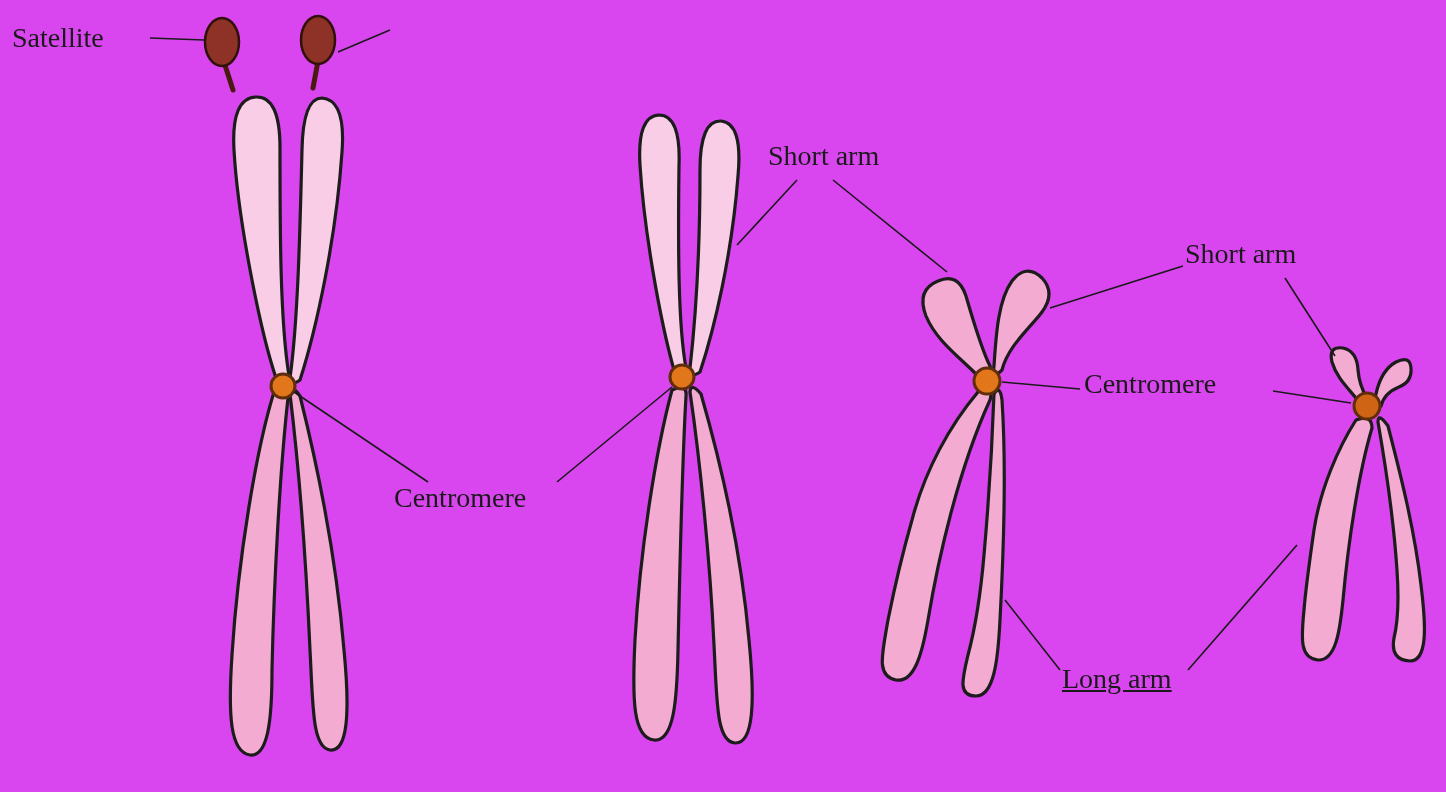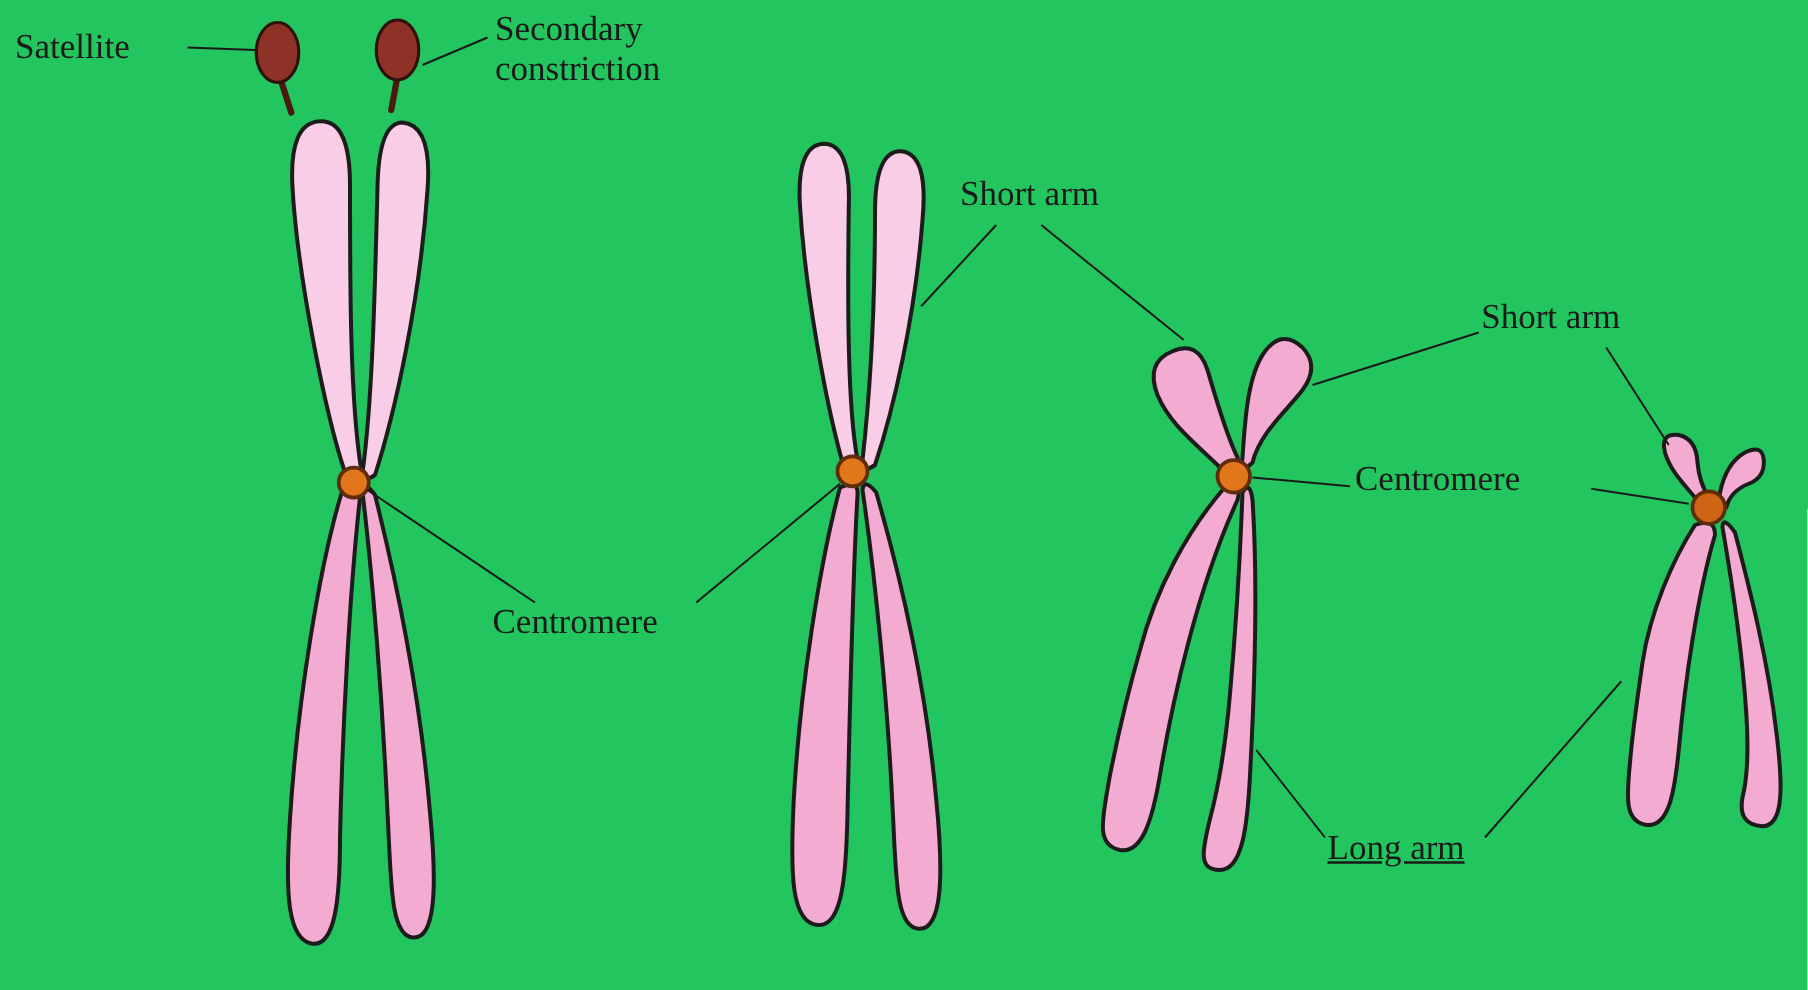--- a/index.html
+++ b/index.html
@@ -11,21 +11,21 @@
     --centromere-outline:#5f2d0b;
     --satellite-fill:#8e3227;
     --satellite-outline:#30100b;
     --label-color:#1a1a1a;
     --leader-line:#1a1a1a;
   }
   html,body{margin:0;padding:0;background:#ffffff;}
   .canvas{
     position:relative;
     width:1446px;height:792px;
-    background:#22c55e;
+    background:#d946ef;
     overflow:hidden;
     font-family:"Liberation Serif","DejaVu Serif",serif;
   }
   .art{position:absolute;left:0;top:0;}
   .chromatid{fill:var(--chromatid-fill);stroke:var(--outline);stroke-width:3.2;stroke-linejoin:round;}
   .chromatid-deep{fill:var(--chromatid-deep-fill);stroke:var(--outline);stroke-width:3.2;stroke-linejoin:round;}
   .centromere{fill:var(--centromere-fill);stroke:var(--centromere-outline);stroke-width:3;}
   .centromere-dark{fill:var(--centromere-dark-fill);stroke:var(--centromere-outline);stroke-width:3;}
   .satellite{fill:var(--satellite-fill);stroke:var(--satellite-outline);stroke-width:2.5;}
   .stalk{stroke:#4a1a12;stroke-width:5;stroke-linecap:round;}
@@ -94,21 +94,20 @@
       <line class="leader" x1="1273" y1="391" x2="1351" y2="403"></line>
       <line class="leader" x1="1183" y1="266" x2="1050" y2="308"></line>
       <line class="leader" x1="1285" y1="278" x2="1335" y2="356"></line>
       <line class="leader" x1="1060" y1="670" x2="1005" y2="600"></line>
       <line class="leader" x1="1188" y1="670" x2="1297" y2="545"></line>
     </g>
   </svg>
 
   <div class="label" style="left:12px; top:22px;">Satellite</div>
 
-  <div class="label wrap" style="left:396px; top:8px; width:230px;">Secondary constriction</div>
 
   <div class="label" style="left:768px; top:140px;">Short arm</div>
 
   <div class="label" style="left:394px; top:482px;">Centromere</div>
 
   <div class="label" style="left:1185px; top:238px;">Short arm</div>
 
   <div class="label" style="left:1084px; top:368px;">Centromere</div>
 
   <div class="label" style="left:1062px; top:663px;text-decoration:underline;">Long arm</div>

